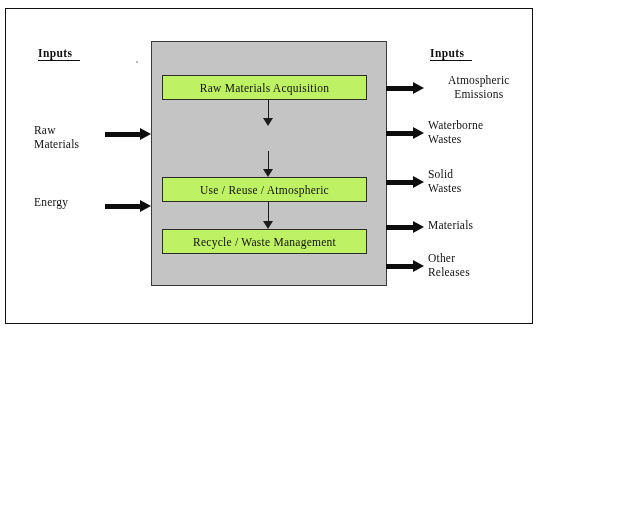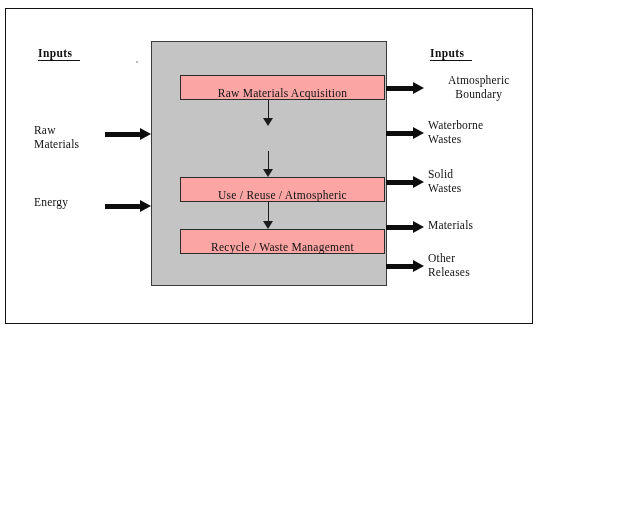--- a/index.html
+++ b/index.html
@@ -56,28 +56,28 @@
     text-align: center;
     font-size: 11.5px;
     letter-spacing: 0.2px;
     color: #111111;
     white-space: nowrap;
   }
 
   
   .process-box {
     position: absolute;
-    left: 180px;
+    left: 162px;
     width: 205px;
     height: 25px;
-    background: #fca5a5;
+    background: #bef264;
     border: 1.3px solid #2b2b2b;
     box-sizing: border-box;
     display: flex;
-    align-items: flex-end;
+    align-items: center;
     justify-content: center;
     font-size: 11.5px;
     letter-spacing: 0.25px;
     color: #111111;
     white-space: nowrap;
   }
   .pb-1 { top: 75px; }
   .pb-2 { top: 126px; }
   .pb-3 { top: 177px; }
   .pb-4 { top: 229px; }
@@ -260,21 +260,21 @@
   <div class="side-label lbl-in-1">
     <span class="line">Raw</span>
     <span class="line">Materials</span>
   </div>
   <div class="side-label lbl-in-2">
     <span class="line">Energy</span>
   </div>
 
   <div class="side-label lbl-out-1">
     <span class="line">Atmospheric</span>
-    <span class="line">Boundary</span>
+    <span class="line">Emissions</span>
   </div>
   <div class="side-label lbl-out-2">
     <span class="line">Waterborne</span>
     <span class="line">Wastes</span>
   </div>
   <div class="side-label lbl-out-3">
     <span class="line">Solid</span>
     <span class="line">Wastes</span>
   </div>
   <div class="side-label lbl-out-4">

